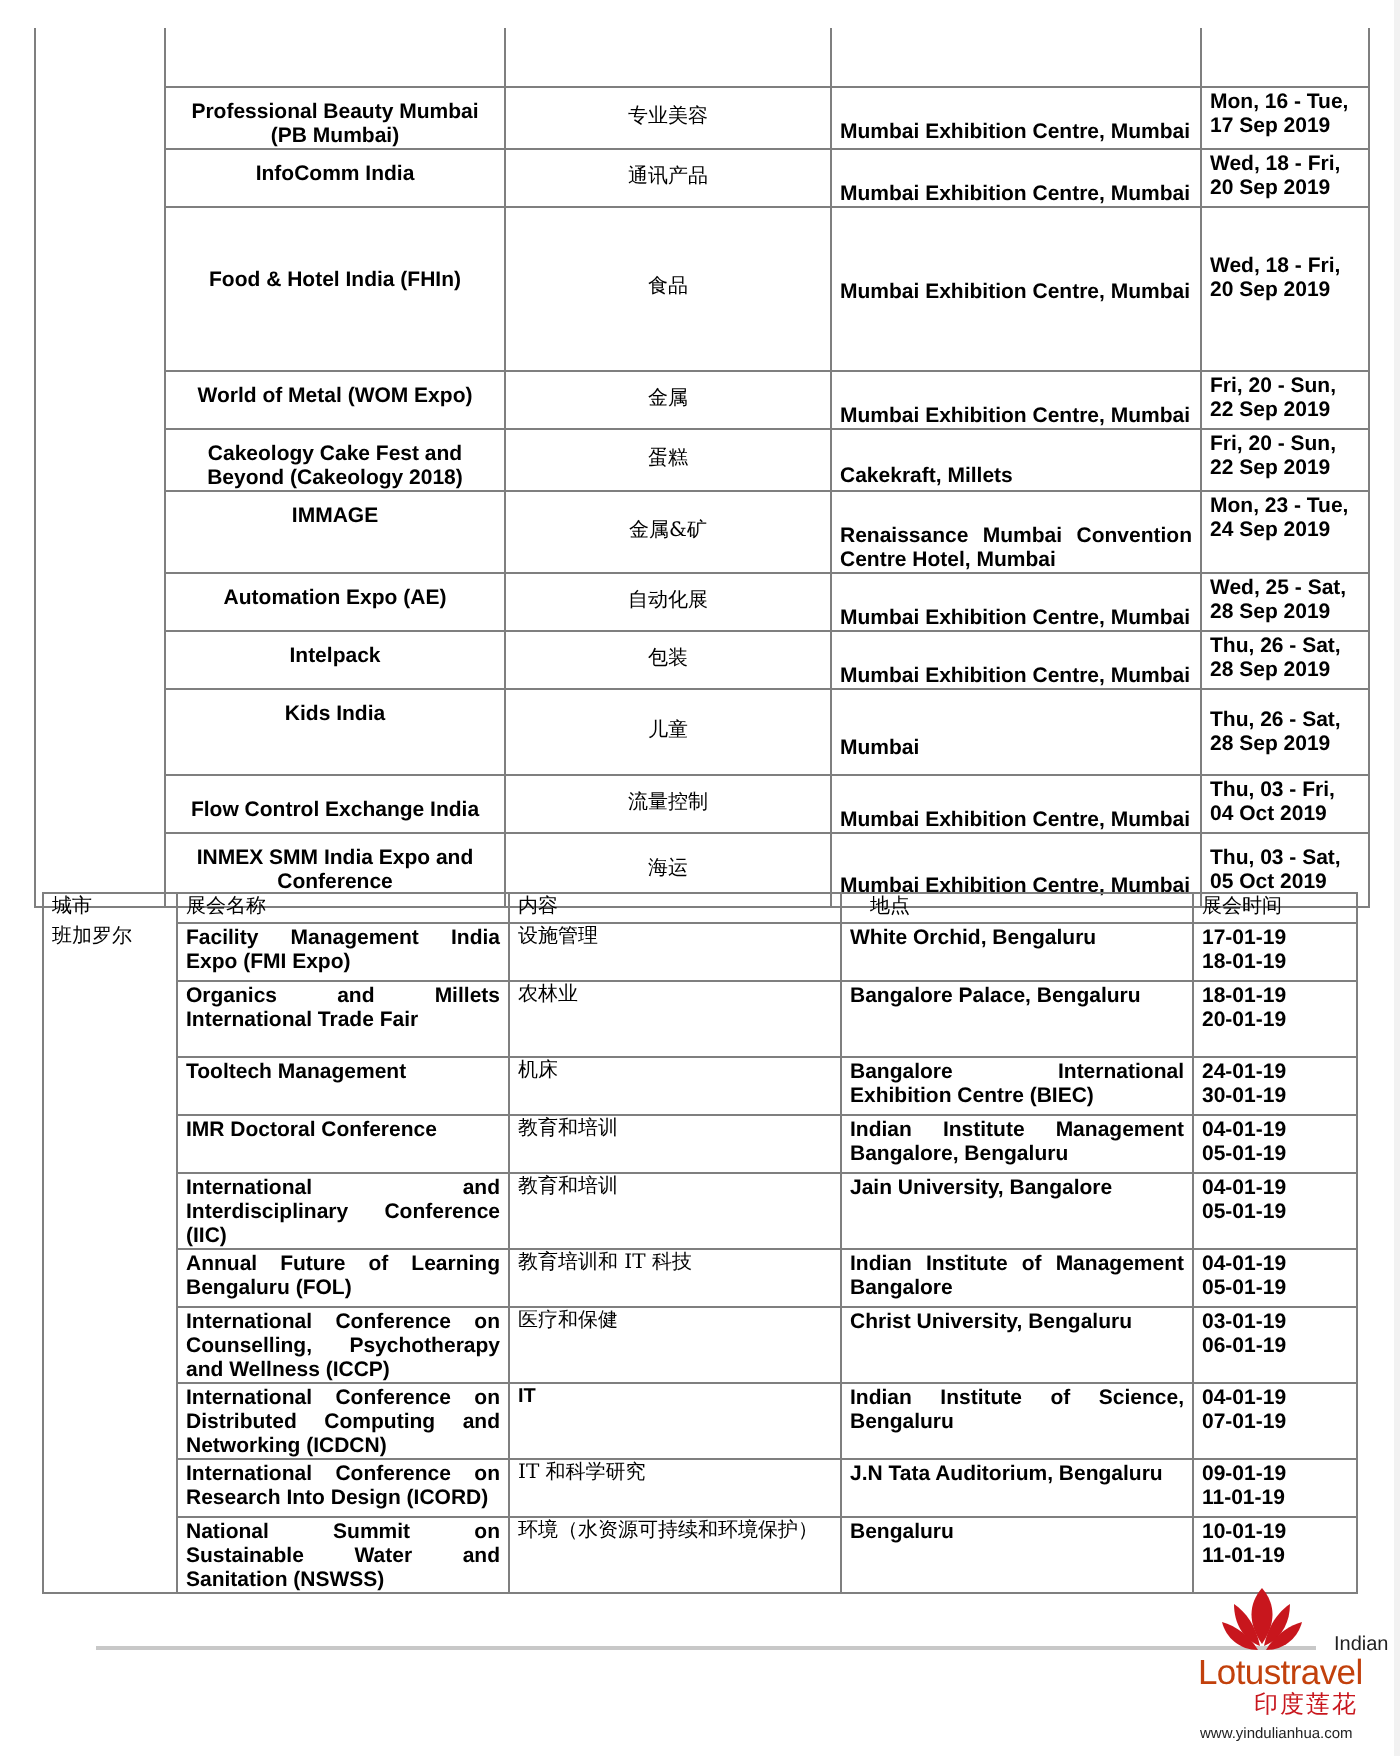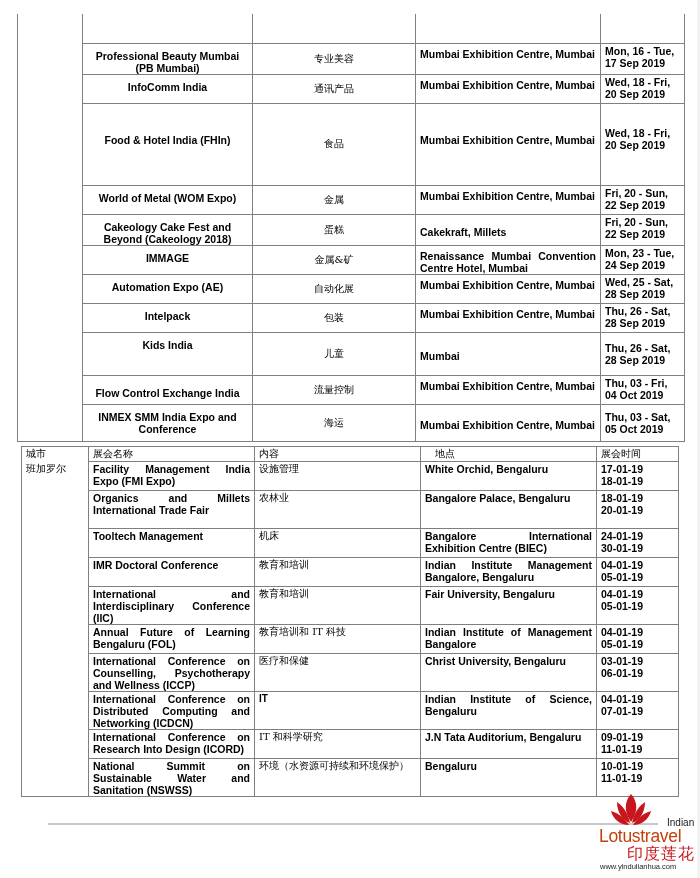--- a/index.html
+++ b/index.html
@@ -6,35 +6,35 @@
   body { width: 700px; height: 878px; position: relative; overflow: hidden;
          font-family: "Liberation Sans", sans-serif; color: #000; }
   .page-edge { position: absolute; top: 0; right: 0; width: 3px; height: 878px; background: #f2f2f2; }
   table { border-collapse: collapse; position: absolute; table-layout: fixed; }
   td { border: 1px solid #7f7f7f; vertical-align: top; padding: 0 4px;
        font-size: 10.5px; line-height: 12px; font-weight: bold; }
   #t1 { left: 17px; top: 14px; width: 667px; }
   #t1 td.city { border-top: none; }
   #t1 td.name { text-align: center; padding-top: 6px; }
   #t1 td.content { text-align: center; vertical-align: middle; font-weight: normal; font-family: "DejaVu Serif", serif; font-size: 10px; }
-  #t1 td.venue { text-align: justify; text-align-last: left; padding-top: 4px; margin-top: 20px; }
+  #t1 td.venue { text-align: justify; text-align-last: left; padding-top: 16px; margin-top: 20px; }
   #t1 td.venue.mid { vertical-align: middle; }
   #t1 td.date { padding-top: 1px; margin-top: 44px; }
   #t1 tr.top td { border-top: none; }
   #t2 { left: 21px; top: 446px; width: 657px; }
   #t2 td { padding-top: 1px; }
   #t2 td.cn { font-weight: normal; font-family: "DejaVu Serif", serif; font-size: 10px; margin-left: 20px; }
   #t2 td.name { text-align: justify; text-align-last: left; }
   #t2 td.venue { text-align: justify; text-align-last: left; }
   .hr-line { position: absolute; left: 48px; top: 823px; width: 610px; height: 2px; background: #c8c8c8; }
   .logo { position: absolute; left: 594px; top: 792px; width: 106px; height: 80px; }
   .logo-mark { position: absolute; left: 16px; top: 0; }
   .logo-india { position: absolute; left: 73px; top: 25px; font-size: 10px; color: #222; }
   .logo-brand { position: absolute; left: 5px; top: 34px; font-size: 17.5px; color: #c2410c; letter-spacing: -0.3px; font-weight: normal; }
-  .logo-cn { position: absolute; left: 33px; top: 52px; font-size: 16px; color: #c8161d; font-family: "DejaVu Sans", sans-serif; letter-spacing: 1px; }
+  .logo-cn { position: absolute; left: 33px; top: 52px; font-size: 12px; color: #c8161d; font-family: "DejaVu Sans", sans-serif; letter-spacing: 1px; }
   .logo-url { position: absolute; left: 6px; top: 70px; font-size: 7.5px; color: #222; }
 </style>
 </head>
 <body>
 
 <div class="page-edge"></div>
 
 <table id="t1">
   <colgroup>
       <col style="width:65px">
@@ -171,21 +171,21 @@
     <td class="cn">教育和培训</td>
     <td class="venue">Indian Institute Management Bangalore, Bengaluru</td>
     <td>
           <div>04-01-19</div>
           <div>05-01-19</div>
         </td>
   </tr>
   <tr style="height:38px">
     <td class="name">International and Interdisciplinary Conference (IIC)</td>
     <td class="cn">教育和培训</td>
-    <td class="venue">Fair University, Bengaluru</td>
+    <td class="venue">Jain University, Bangalore</td>
     <td>
           <div>04-01-19</div>
           <div>05-01-19</div>
         </td>
   </tr>
   <tr style="height:29px">
     <td class="name">Annual Future of Learning Bengaluru (FOL)</td>
     <td class="cn">教育培训和 IT 科技</td>
     <td class="venue">Indian Institute of Management Bangalore</td>
     <td>

